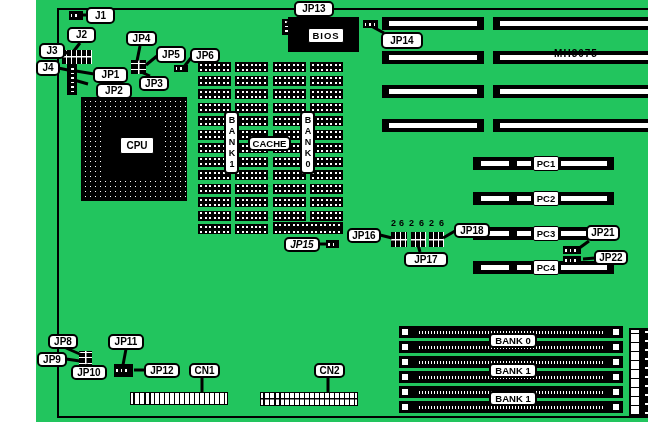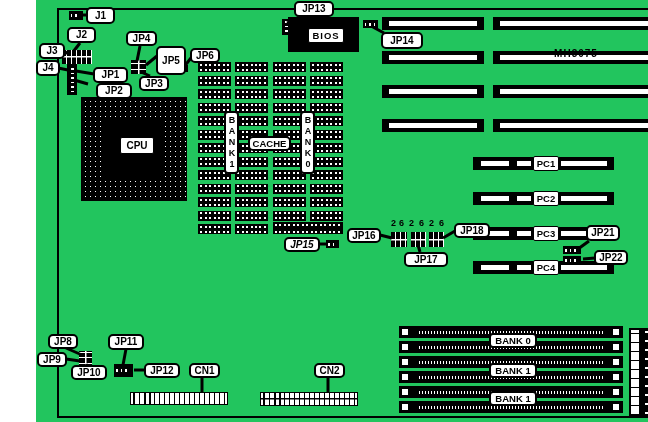--- a/index.html
+++ b/index.html
@@ -129,21 +129,21 @@
   <div class="lbl" style="left:50px; top:7px;  width:29px; height:17px;">J1</div>
   <div class="lbl" style="left:31px; top:27px; width:29px; height:16px;">J2</div>
   <div class="lbl" style="left:3px;  top:43px; width:26px; height:16px;">J3</div>
   <div class="lbl" style="left:0px;  top:60px; width:24px; height:16px;">J4</div>
   <div class="lbl" style="left:57px; top:67px; width:35px; height:16px;">JP1</div>
   <div class="lbl" style="left:60px; top:83px; width:36px; height:16px;">JP2</div>
 
   <div class="jgrid2" style="left:95px; top:60px; width:15px; height:14px;"></div>
   <div class="jh" style="left:138px; top:65px; width:14px; height:7px;"></div>
   <div class="lbl" style="left:90px;  top:31px; width:31px; height:15px;">JP4</div>
-  <div class="lbl" style="left:120px; top:46px; width:30px; height:29px;">JP5</div>
+  <div class="lbl" style="left:120px; top:46px; width:30px; height:17px;">JP5</div>
   <div class="lbl" style="left:154px; top:48px; width:30px; height:15px;">JP6</div>
   <div class="lbl" style="left:103px; top:76px; width:30px; height:15px;">JP3</div>
 
   <div class="cpu">
     <div class="cpu-core"></div>
   </div>
   <div class="lbl" style="left:84px; top:137px; width:34px; height:17px; border-width:1.5px; border-radius:2px;">CPU</div>
 
   <div class="bios"></div>
   <div class="bioslbl">BIOS</div>

